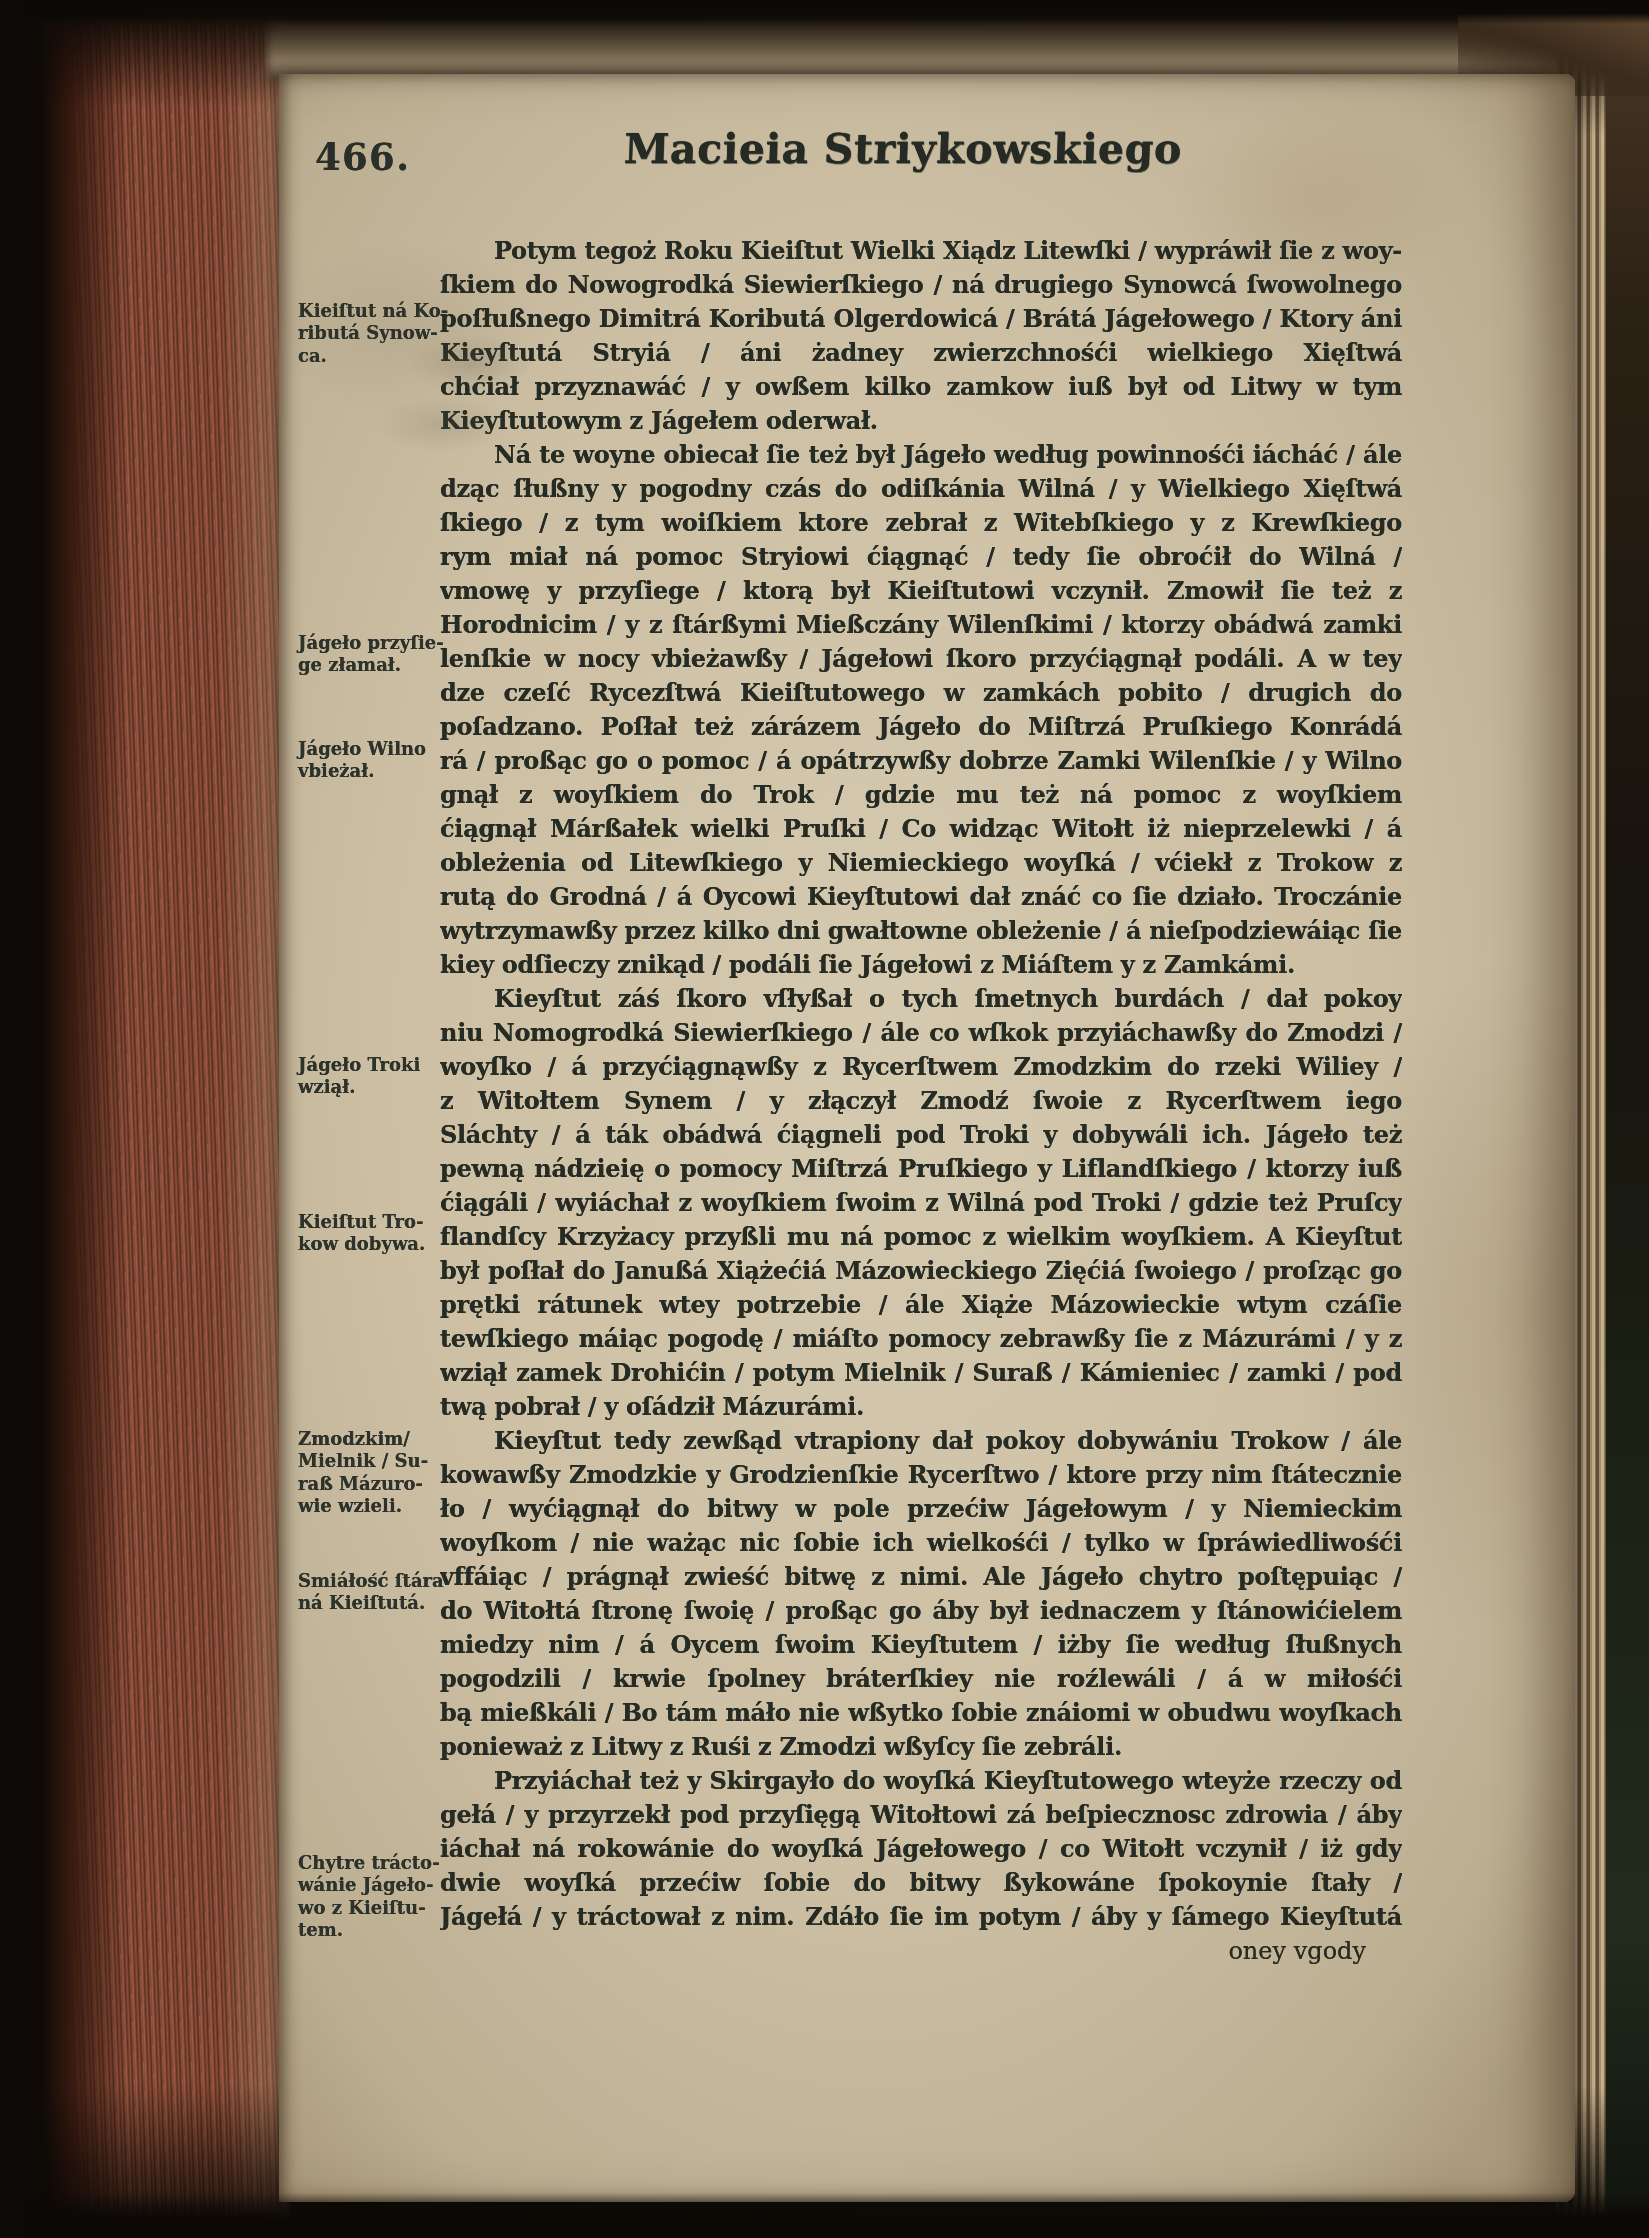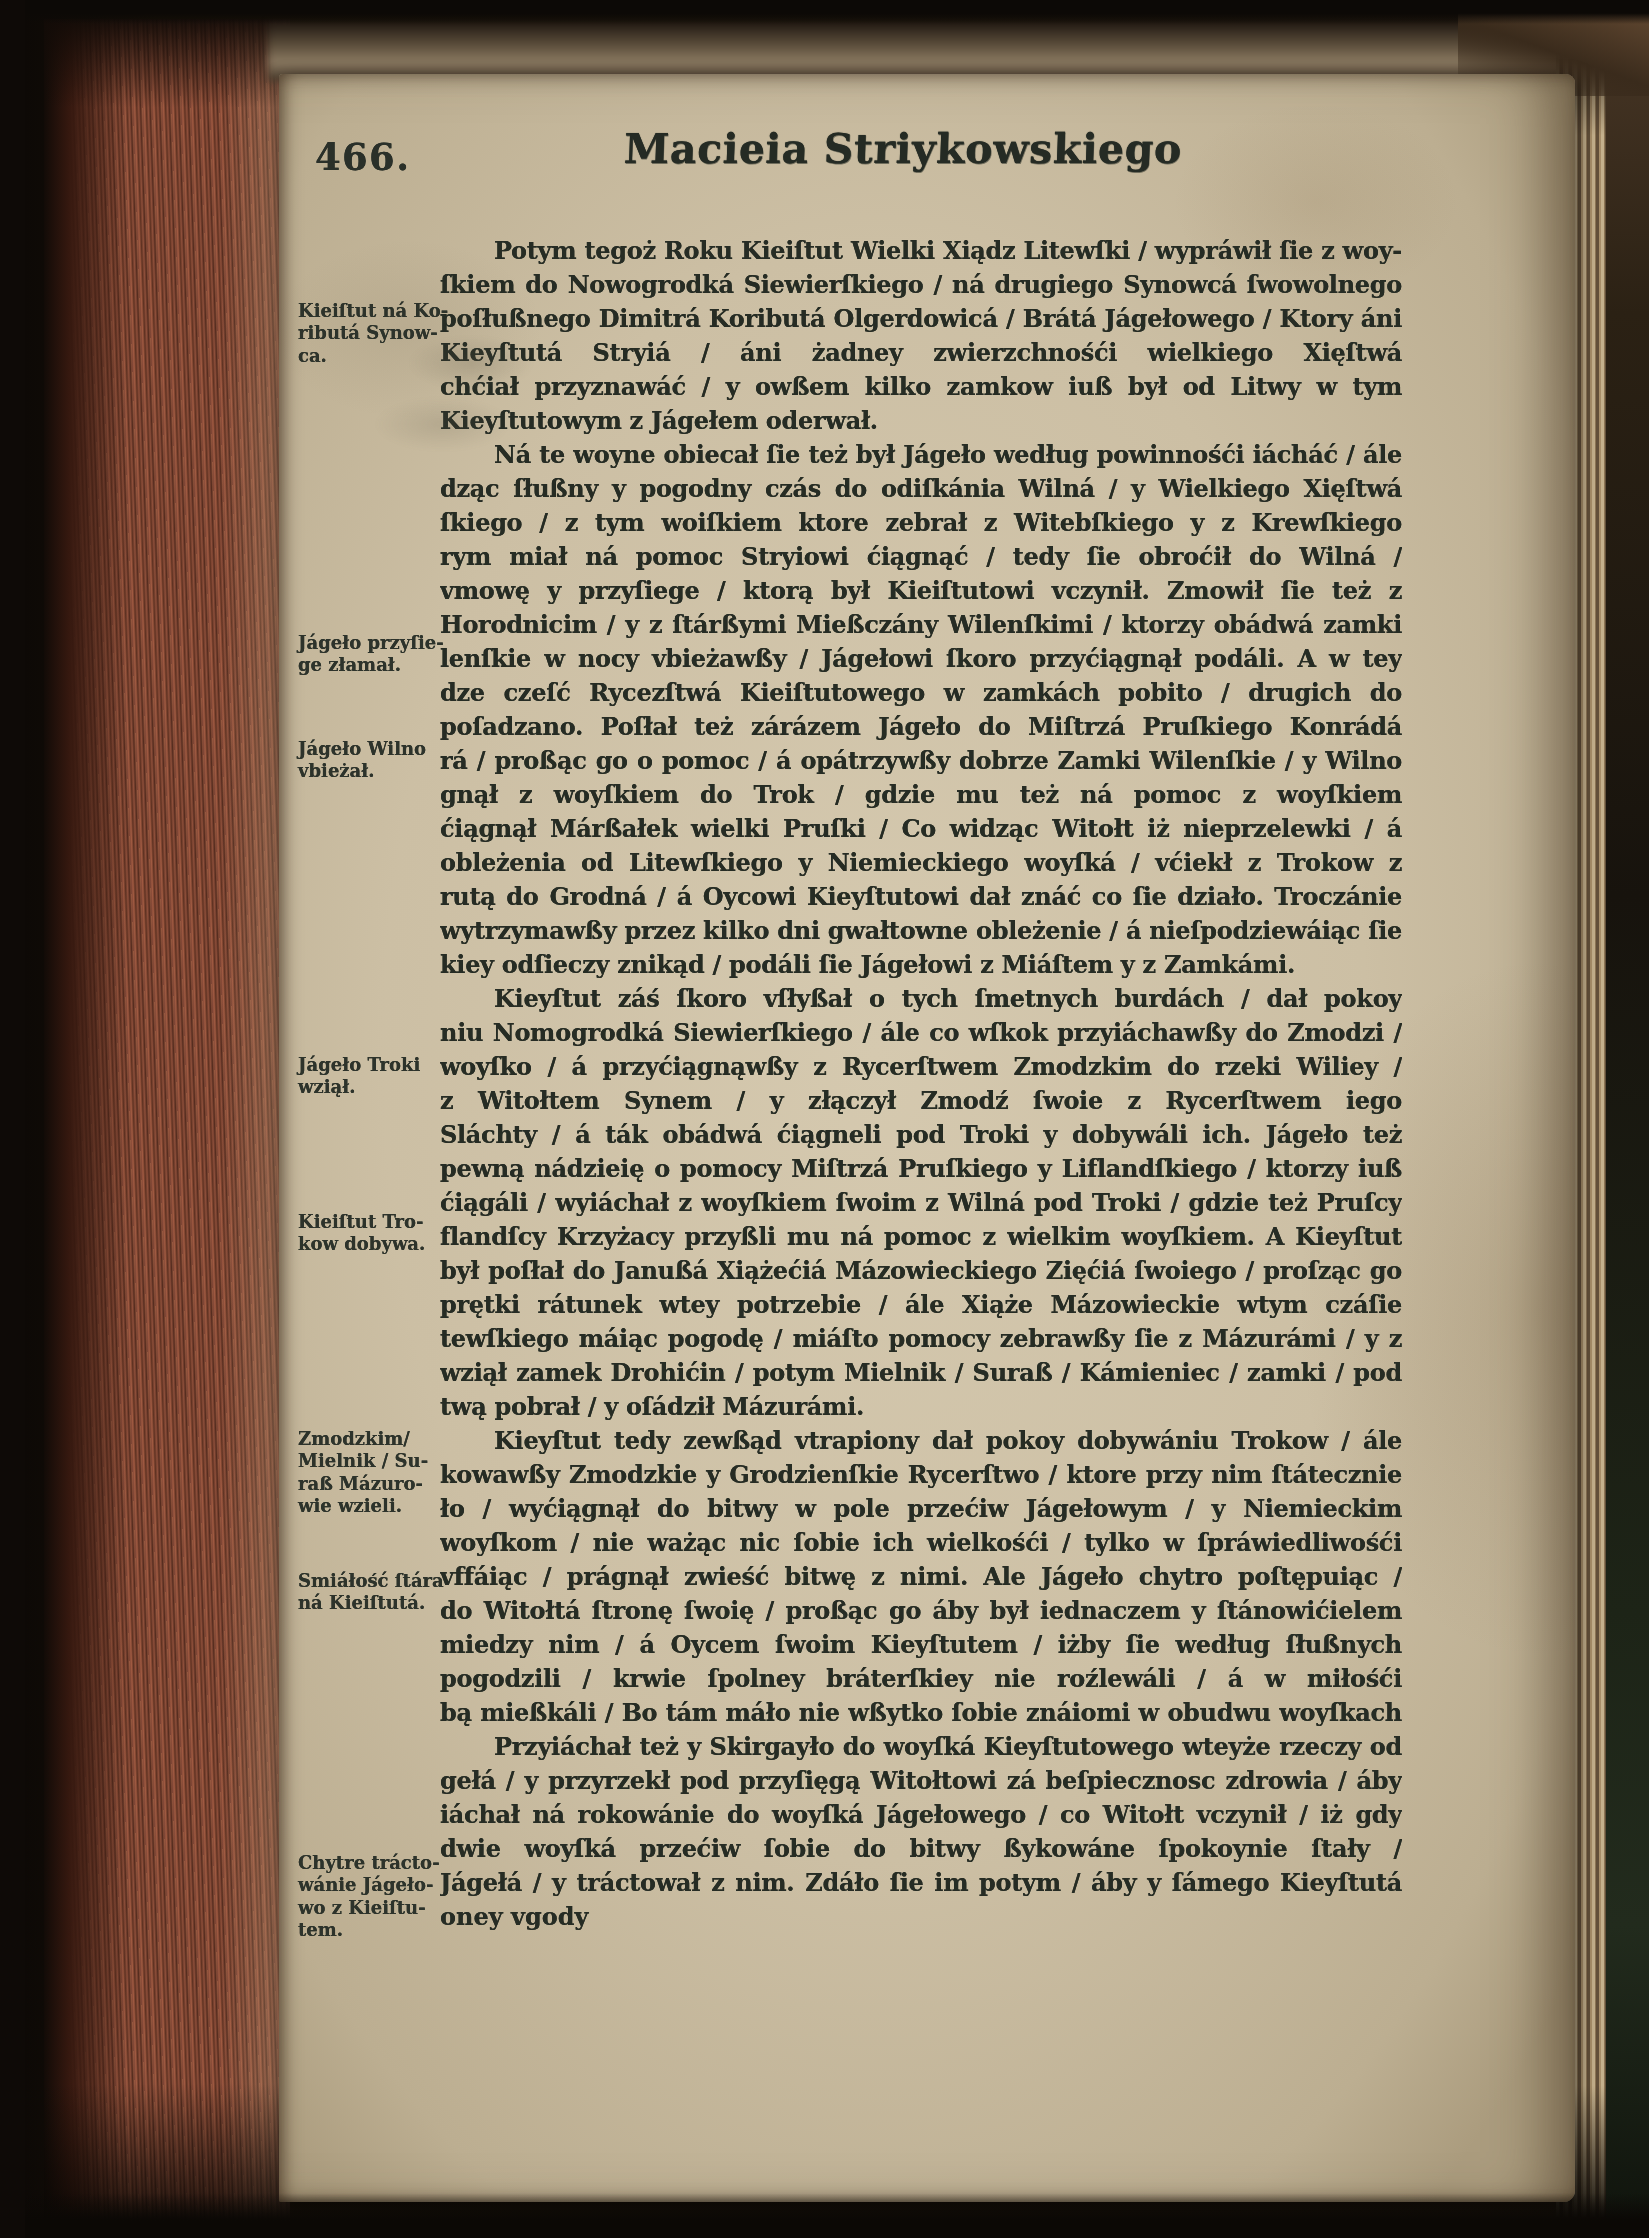--- a/index.html
+++ b/index.html
@@ -54,22 +54,22 @@
   .mnote{position:absolute;left:19px;width:142px;font-size:18px;line-height:22.4px;
     font-weight:bold;color:#2d332b;text-shadow:0 0 0.5px #2d332b;}
   .mnote div{white-space:nowrap;}
 
   .text-block{position:absolute;left:161px;top:160px;width:962px;}
   .tl{height:34px;line-height:34px;font-size:24px;font-weight:bold;color:#262c24;
     letter-spacing:-0.3px;text-align:justify;text-align-last:justify;overflow:hidden;
     text-shadow:0 0 0.6px rgba(38,44,36,.95);}
   .tl.first{text-indent:54px;}
   .tl.last{text-align-last:left;}
-  .catchword{height:34px;line-height:34px;font-size:24px;font-weight:bold;
-    color:#262c24;text-align:left;padding-right:36px;text-shadow:0 0 0.6px rgba(38,44,36,.95);}
+  .catchword{height:34px;line-height:34px;font-size:24px;font-weight:normal;
+    color:#262c24;text-align:right;padding-right:36px;text-shadow:0 0 0.6px rgba(38,44,36,.95);}
 
   
   .ghost{position:absolute;left:77px;top:243px;width:192px;height:153px;z-index:4;
     background:radial-gradient(ellipse 89px 38px at 60% 30%,rgba(95,90,72,.22),rgba(0,0,0,0) 70%),
                radial-gradient(ellipse 96px 38px at 45% 70%,rgba(95,90,72,.18),rgba(0,0,0,0) 70%);
     filter:blur(1.9px);}
 
   .band-top{position:absolute;left:0;top:0;width:100%;height:24px;z-index:9;
     background:linear-gradient(180deg,#0c0906 55%,rgba(12,9,6,0) 100%);}
   .band-bottom{position:absolute;left:0;bottom:0;width:100%;height:46px;z-index:9;
@@ -166,20 +166,21 @@
         <div class="tl last">twą pobrał / y oſádził Mázurámi.</div>
         <div class="tl first">Kieyſtut tedy zewßąd vtrapiony dał pokoy dobywániu Trokow / ále zßy-</div>
         <div class="tl">kowawßy Zmodzkie y Grodzienſkie Rycerſtwo / ktore przy nim ſtátecznie trwá-</div>
         <div class="tl">ło / wyćiągnął do bitwy w pole przećiw Jágełowym / y Niemieckim ogromnym</div>
         <div class="tl">woyſkom / nie ważąc nic ſobie ich wielkośći / tylko w ſpráwiedliwośći ſwoiey</div>
         <div class="tl">vffáiąc / prágnął zwieść bitwę z nimi.  Ale Jágeło chytro poſtępuiąc / poſłał</div>
         <div class="tl">do Witołtá ſtronę ſwoię / proßąc go áby był iednaczem y ſtánowićielem pokoiu</div>
         <div class="tl">miedzy nim / á Oycem ſwoim Kieyſtutem / iżby ſie według ſłußnych wdziałow</div>
         <div class="tl">pogodzili / krwie ſpolney bráterſkiey nie roźlewáli / á w miłośći zobopolney o ſo-</div>
         <div class="tl">bą mießkáli / Bo tám máło nie wßytko ſobie znáiomi w obudwu woyſkach byli /</div>
+        <div class="tl last">ponieważ z Litwy z Ruśi z Zmodzi wßyſcy ſie zebráli.</div>
         <div class="tl first">Przyiáchał też y Skirgayło do woyſká Kieyſtutowego wteyże rzeczy od Já-</div>
         <div class="tl">gełá / y przyrzekł pod przyſięgą Witołtowi zá beſpiecznosc zdrowia / áby tákże</div>
         <div class="tl">iáchał ná rokowánie do woyſká Jágełowego / co Witołt vczynił / iż gdy obie-</div>
         <div class="tl">dwie woyſká przećiw ſobie do bitwy ßykowáne ſpokoynie ſtały / przyiáchał do</div>
         <div class="tl last">Jágełá / y tráctował z nim.  Zdáło ſie im potym / áby y ſámego Kieyſtutá do</div>
         <div class="catchword">oney vgody</div>
     </div>
   </div>
 
   <div class="band-top"></div>

